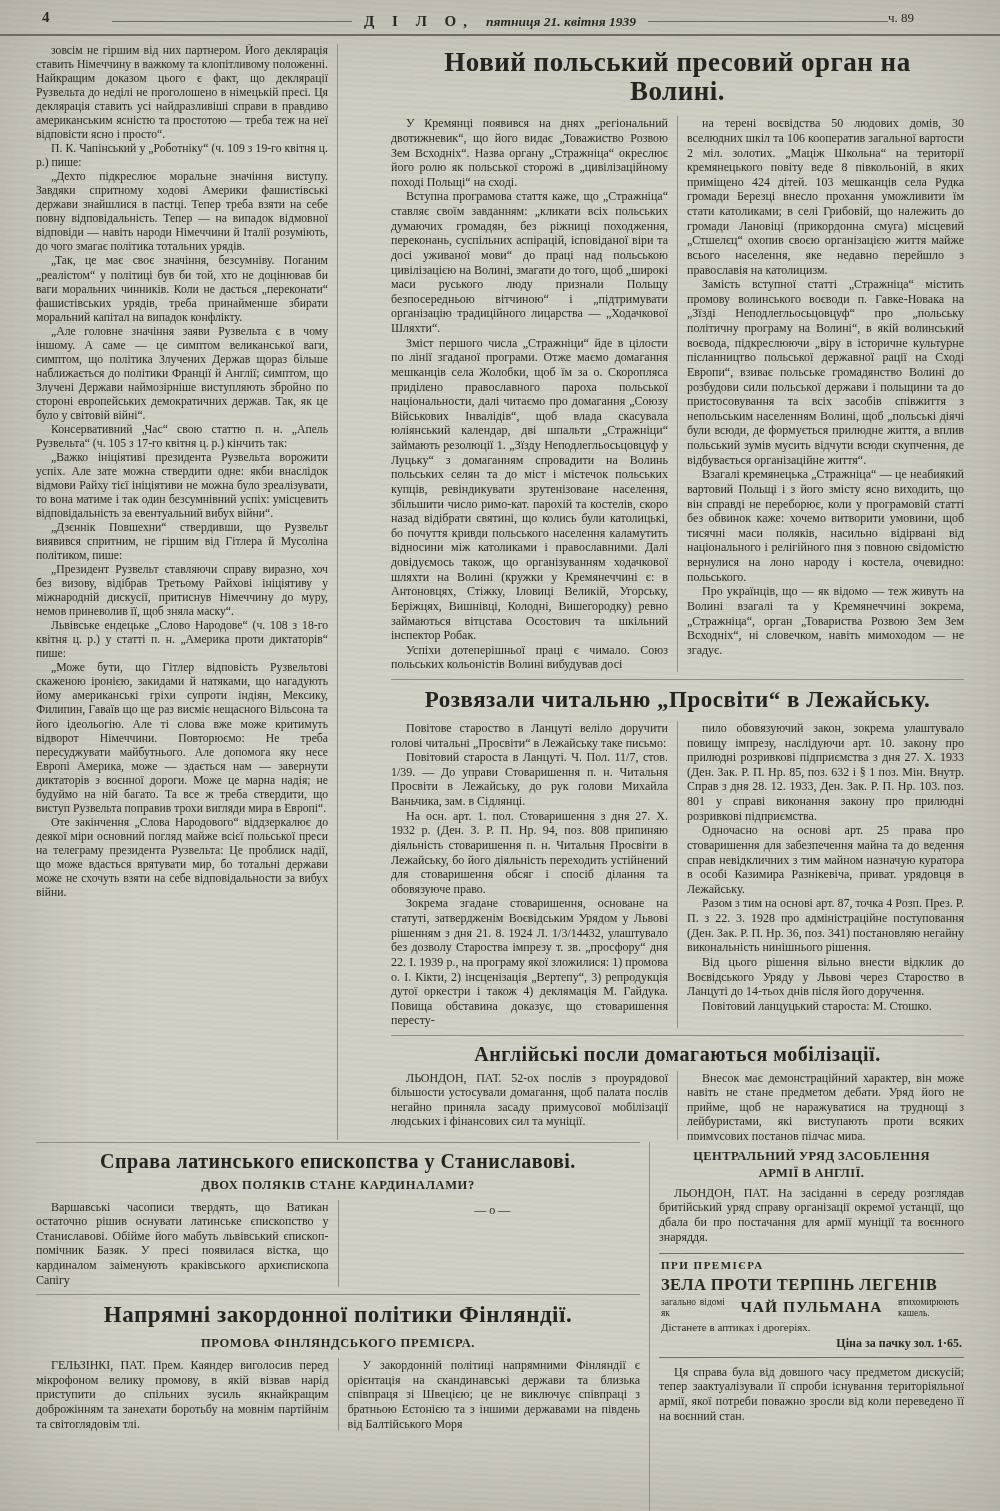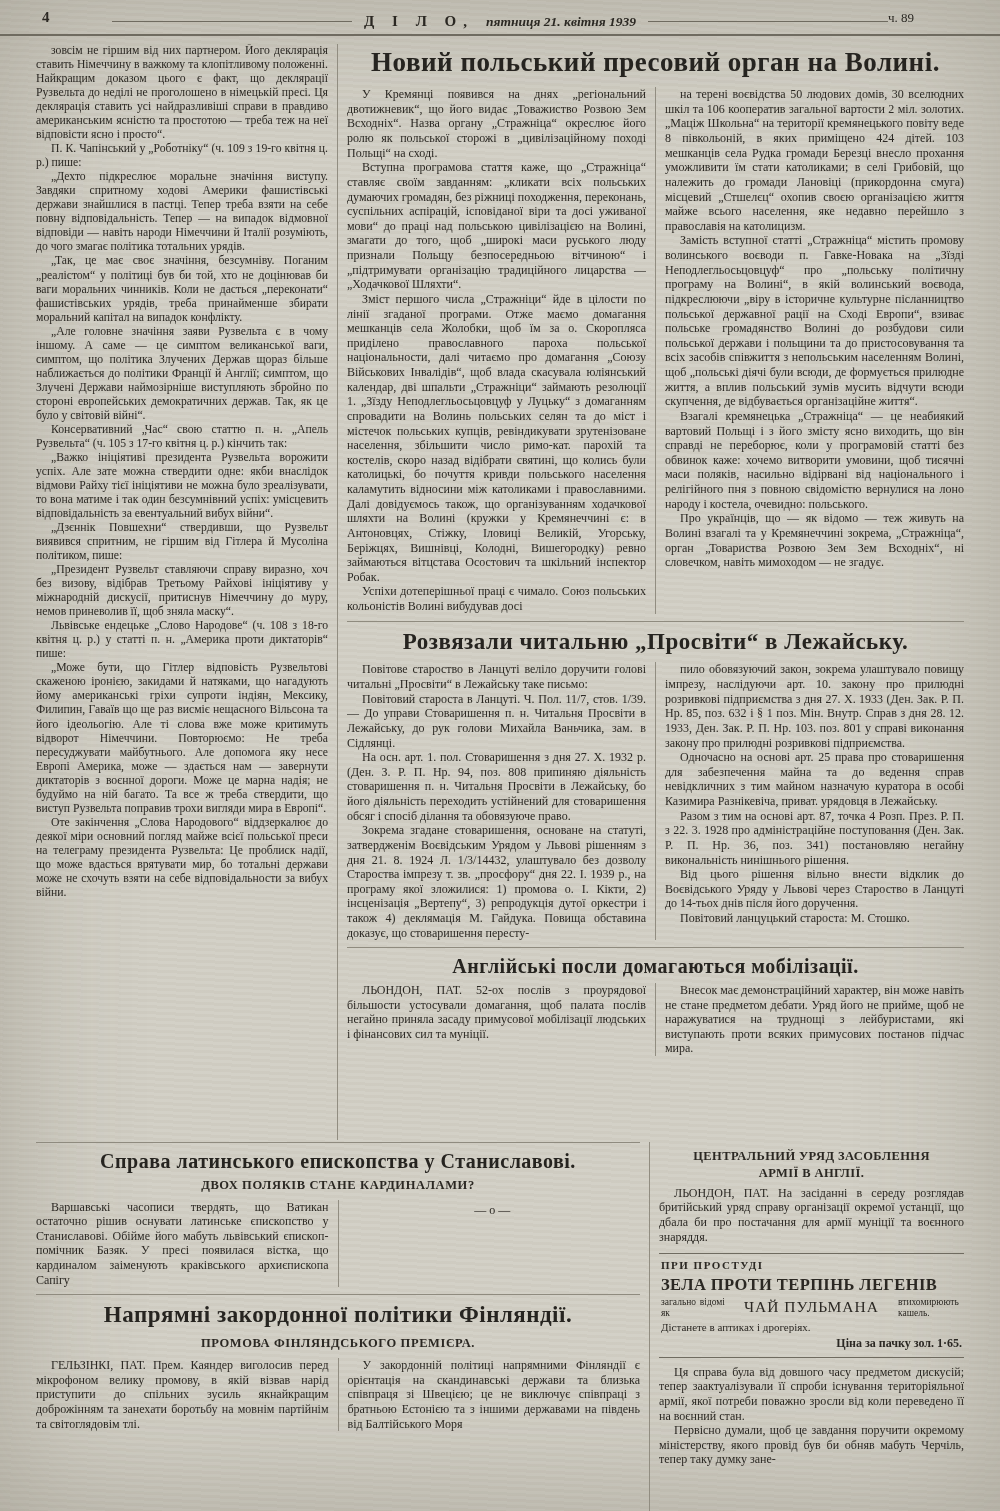--- a/index.html
+++ b/index.html
@@ -18,21 +18,21 @@
   .pgnum{ width:70px; font-weight:bold; font-size:15px;}
   .mast{ flex:1; display:flex; align-items:center; gap:12px; font-weight:bold;}
   .mast .rule{ flex:1; height:1px; background:#6f6b60; align-self:center;}
   .mast .t{ letter-spacing:7px; font-size:15px; white-space:nowrap;}
   .mast .d{ font-size:13.5px; white-space:nowrap;font-style:italic;}
   .issue{ width:70px; font-size:13px;}
   
   .top{ display:flex; padding:8px 36px 0; height:1104px; overflow:hidden;}
   .vdiv{ width:1px; background:#918d81; margin:0 9px; align-self:stretch;}
   .colA{ width:292px; overflow:hidden;}
-  .colBC{ flex:1; min-width:0; overflow:hidden;}
+  .colBC{ flex:1; min-width:0; overflow:hidden;margin-left:44px;}
   .news{ font-size:12px; line-height:1.22; text-align:justify;}
   .colA.news{ font-size:11.7px; line-height:1.2;}
   .para{ text-indent:15px; }
   .hl{ font-weight:bold; text-align:center; line-height:1.08; letter-spacing:.5px; color:#262420;}
   .hl-xl{ font-size:27px; margin:4px 6px 10px;}
   .hl-lg{ font-size:23px; margin:8px 6px 8px;}
   .hl-md{ font-size:20px; margin:8px 6px 5px;}
   .subtitle{ text-align:center; font-weight:bold; font-size:12.5px; letter-spacing:.6px; margin:0 0 7px;}
   .twocol{ display:flex;}
   .acol{ flex:1; min-width:0; overflow:hidden;}
@@ -41,21 +41,21 @@
   
   .bottom{ display:flex; padding:2px 36px 0; height:380px; overflow:hidden;}
   .bleft{ width:604px; overflow:hidden;}
   .bright{ flex:1; min-width:0; overflow:hidden;}
   .subhead{ font-size:12.5px; font-weight:bold; text-align:center; line-height:1.35; margin:6px 16px 4px; letter-spacing:.4px;}
   .ad{ border-top:1.5px solid #6f6b60; border-bottom:1.5px solid #6f6b60; margin:9px 0 7px; padding:5px 2px 6px;}
   .ad-kicker{ font-weight:bold; font-size:11px; letter-spacing:1.5px;}
   .ad-line1{ font-weight:bold; font-size:16.5px; letter-spacing:.4px; margin:2px 0; white-space:nowrap;}
   .ad-row{ display:flex; align-items:center; gap:2px; margin:1px 0;}
   .ad-small{ font-size:9.5px; line-height:1.15; width:64px;}
-  .ad-brand{ font-weight:normal; font-size:15.5px; flex:1; text-align:center; letter-spacing:1px; white-space:nowrap;}
+  .ad-brand{ font-weight:bold; font-size:15.5px; flex:1; text-align:center; letter-spacing:1px; white-space:nowrap;}
   .ad-line3{ font-size:11px; margin-top:2px;}
   .ad-price{ font-weight:bold; font-size:12px; text-align:right; margin-top:2px;}
   .endmark{ text-align:center; letter-spacing:3px; margin-top:3px; font-size:12px;}
 </style>
 </head>
 <body>
 
 <div class="page">
 
   <div class="header">
@@ -181,31 +181,30 @@
 
     <div class="vdiv"></div>
 
     <div class="bright news">
       <h3 class="subhead">ЦЕНТРАЛЬНИЙ УРЯД ЗАСОБЛЕННЯ АРМІЇ В АНГЛІЇ.</h3>
       <div>
           <p class="para">ЛЬОНДОН, ПАТ. На засіданні в середу розглядав бритійський уряд справу організації окремої устанції, що дбала би про постачання для армії муніції та воєнного знаряддя.</p>
         </div>
 
       <div class="ad">
-        <div class="ad-kicker">ПРИ ПРОСТУДІ</div>
+        <div class="ad-kicker">ПРИ ПРЕМІЄРА</div>
         <div class="ad-line1">ЗЕЛА ПРОТИ ТЕРПІНЬ ЛЕГЕНІВ</div>
         <div class="ad-row">
           <span class="ad-small">загально відомі як</span>
           <span class="ad-brand">ЧАЙ ПУЛЬМАНА</span>
           <span class="ad-small">втихомирюють кашель.</span>
         </div>
         <div class="ad-line3">Дістанете в аптиках і дрогеріях.</div>
         <div class="ad-price">Ціна за пачку зол. 1·65.</div>
       </div>
 
       <div>
           <p class="para">Ця справа була від довшого часу предметом дискусій; тепер заактуалізували її спроби існування територіяльної армії, якої потреби поважно зросли від коли переведено її на воєнний стан.</p>
-          <p class="para">Первісно думали, щоб це завдання поручити окремому міністерству, якого провід був би обняв мабуть Черчіль, тепер таку думку зане-</p>
         </div>
     </div>
 
   </div>
 </div>
 
 </body></html>

